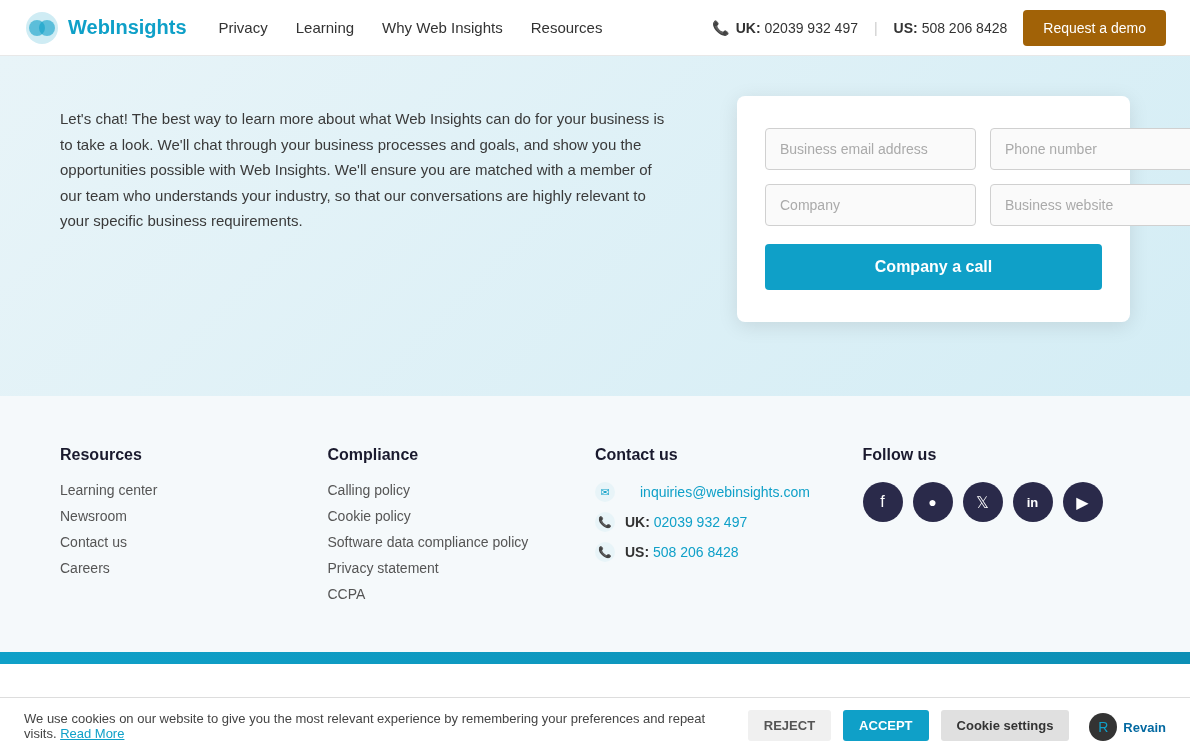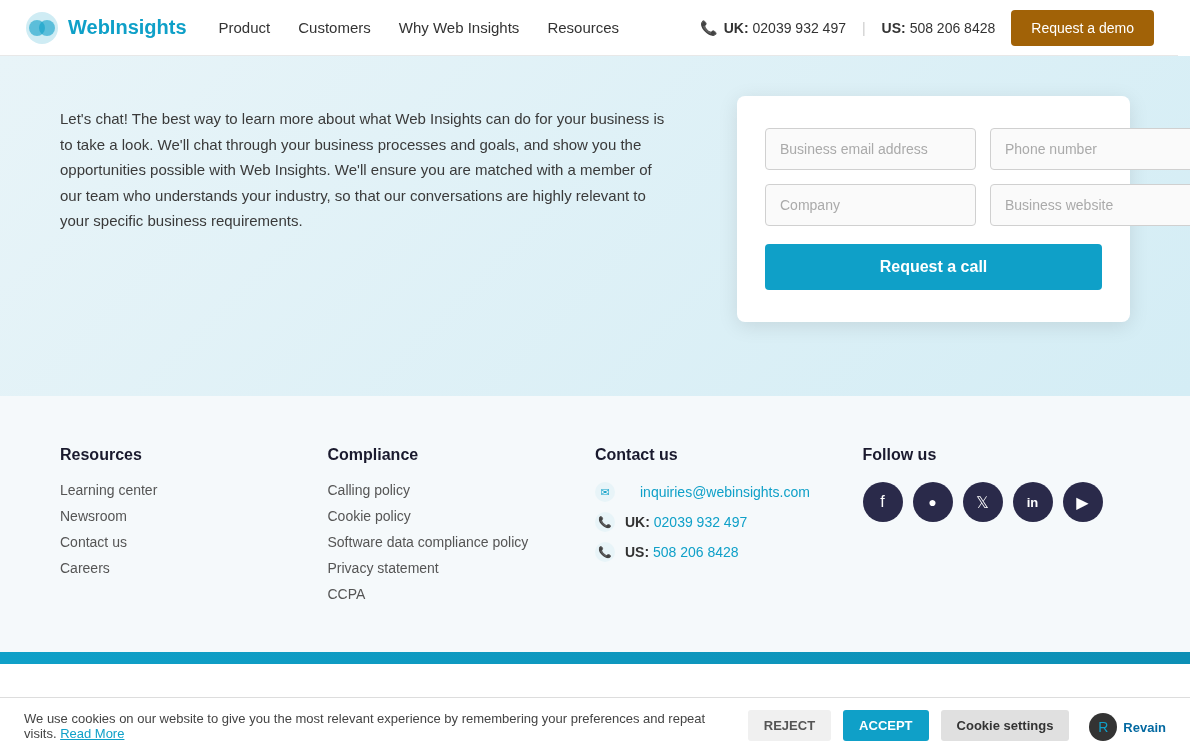--- a/index.html
+++ b/index.html
@@ -1,21 +1,21 @@
 <!DOCTYPE html>
 <html><head>
   <meta charset="utf-8">
   <style>
     * { margin: 0; padding: 0; box-sizing: border-box; }
     body { font-family: Arial, sans-serif; background: #fff; width: 1190px; min-height: 753px; overflow-x: hidden; }
 
     
     .navbar {
       position: fixed;
-      top: 0; left: 0; right: 12px;
+      top: 0; left: 0; right: 0;
       height: 56px;
       background: #fff;
       display: flex;
       align-items: center;
       padding: 0 24px;
       border-bottom: 1px solid #e8e8e8;
       z-index: 100;
     }
     .logo-area {
       display: flex;
@@ -261,22 +261,22 @@
     <svg class="logo-icon" viewBox="0 0 36 36">
       <circle cx="18" cy="18" r="16" fill="#0fa0c8" opacity="0.2"></circle>
       <circle cx="13" cy="18" r="8" fill="#0fa0c8" opacity="0.6"></circle>
       <circle cx="23" cy="18" r="8" fill="#0fa0c8" opacity="0.6"></circle>
     </svg>
     <span class="logo-text">
       <span>Web</span><span style="color:#0fa0c8">Insights</span>
     </span>
   </div>
   <div class="nav-links">
-    <span class="nav-link">Product</span>
-    <span class="nav-link">Customers</span>
+    <span class="nav-link">Privacy</span>
+    <span class="nav-link">Learning</span>
     <span class="nav-link">Why Web Insights</span>
     <span class="nav-link">Resources</span>
   </div>
   <div class="nav-phones">
     <div class="phone-item">
       <span class="phone-icon">📞</span>
       <span><strong>UK:</strong> <span>02039 932 497</span></span>
     </div>
     <span class="separator">|</span>
     <div class="phone-item">
@@ -292,21 +292,21 @@
   </div>
   <div class="right-panel">
     <div class="form-row">
       <input class="form-input" type="email" placeholder="Business email address" style="">
       <input class="form-input" type="tel" placeholder="Phone number" style="">
     </div>
     <div class="form-row">
       <input class="form-input" type="text" placeholder="Company" style="">
       <input class="form-input" type="url" placeholder="Business website" style="">
     </div>
-    <button class="btn-request">Request a call</button>
+    <button class="btn-request">Company a call</button>
   </div>
 </div>
 
 <footer class="footer">
 
   <div class="footer-col">
     <div class="footer-col-title">Resources</div>
     <a class="footer-link">Learning center</a>
     <a class="footer-link">Newsroom</a>
     <a class="footer-link">Contact us</a>

